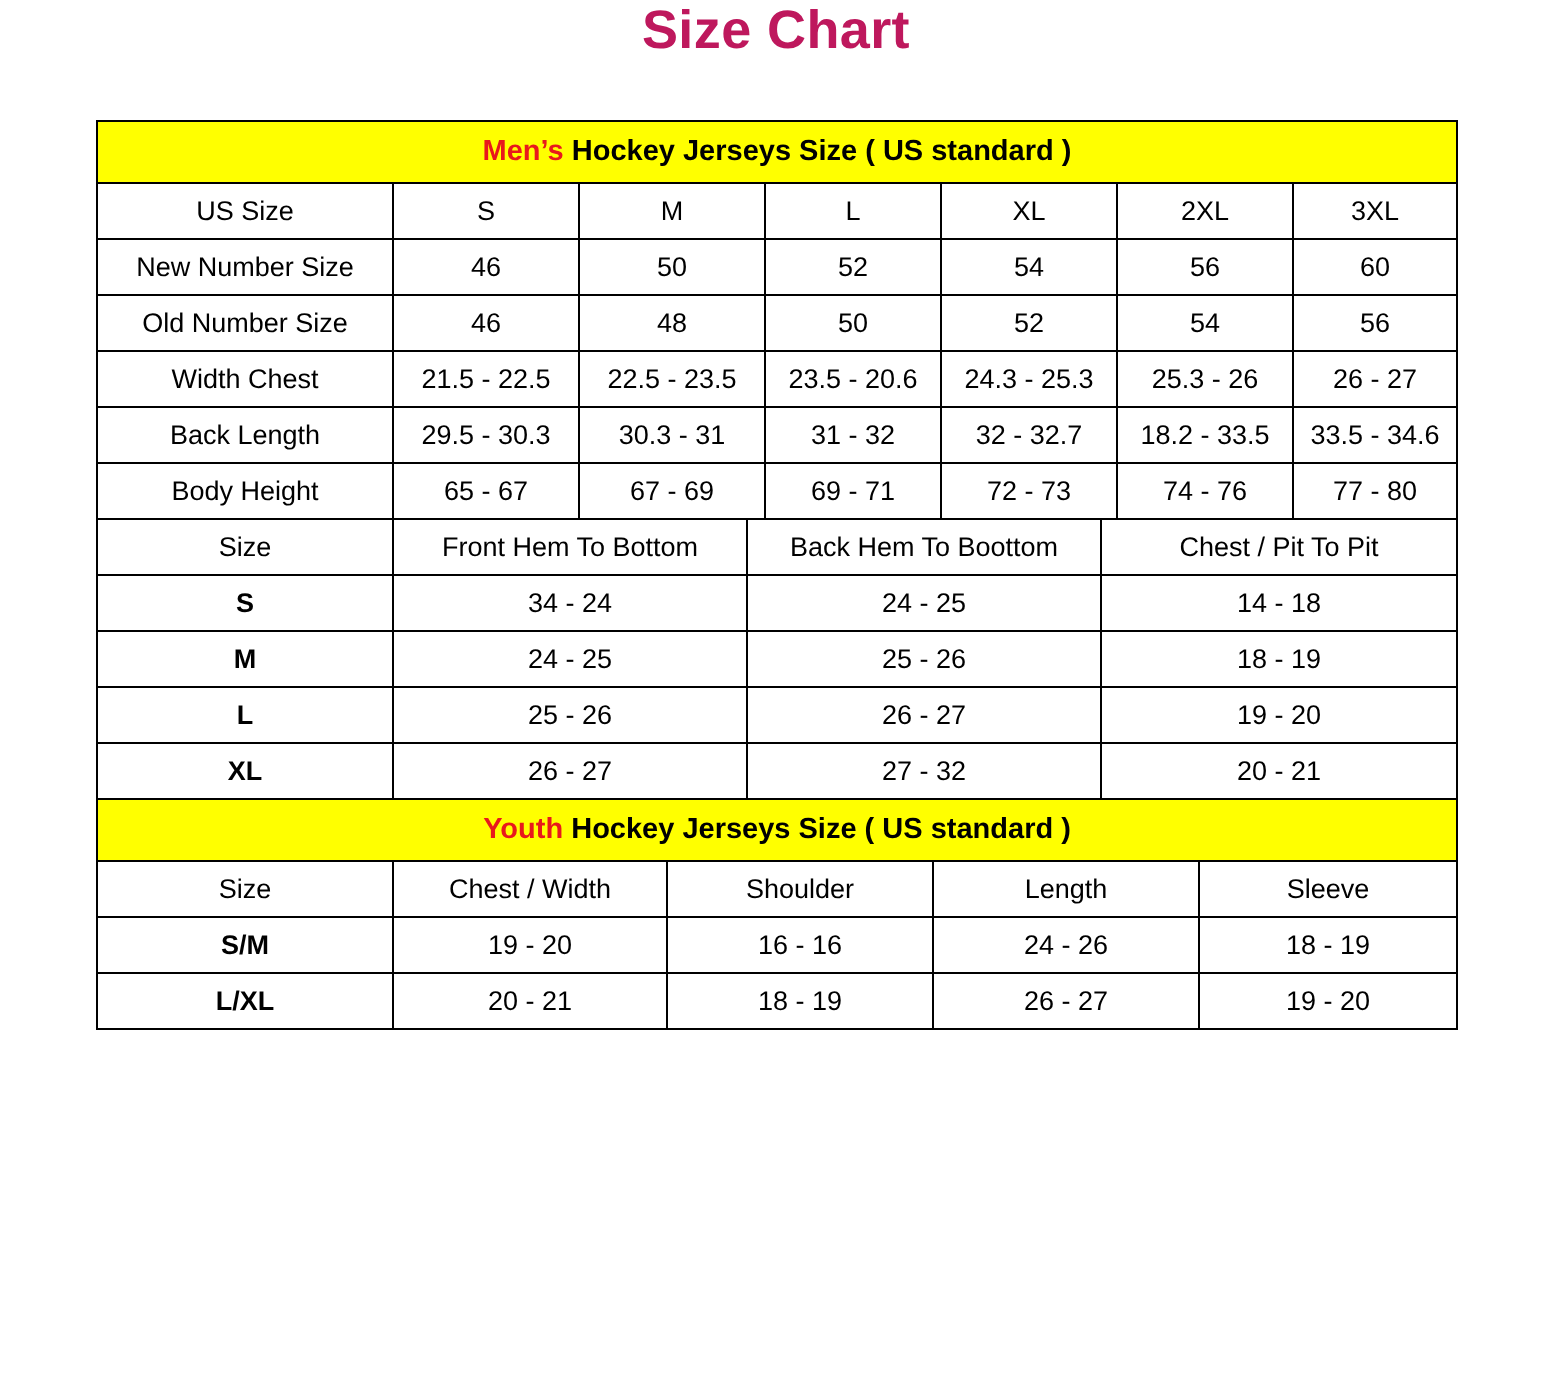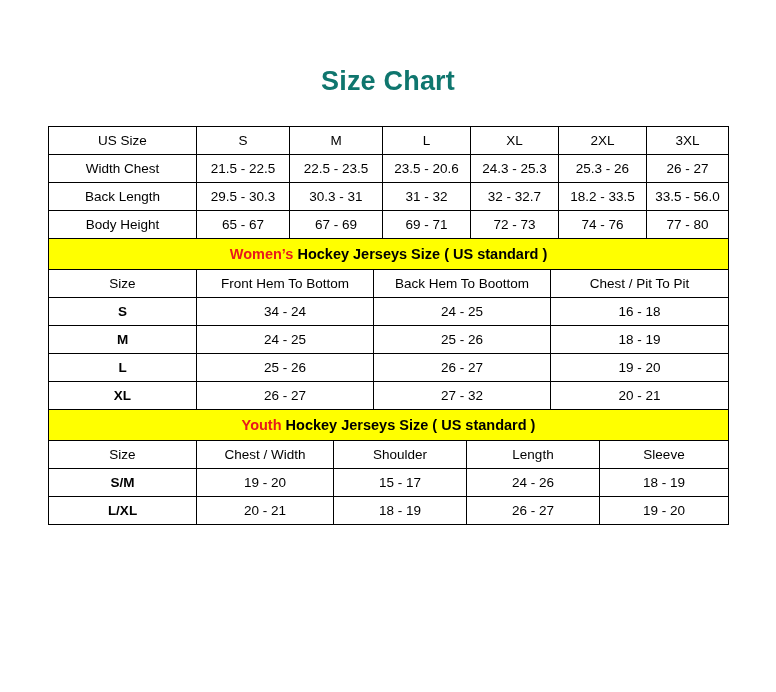--- a/index.html
+++ b/index.html
@@ -15,24 +15,23 @@
     -webkit-font-smoothing: antialiased;
   }
   .page {
     position: relative;
     width: 776px;
     height: 692px;
     box-sizing: border-box;
   }
   .title {
     text-align: center;
-    color: #0f766e;
+    color: #be185d;
     font-size: 27px;
     font-weight: bold;
-    padding-top: 66px;
     letter-spacing: 0.2px;
   }
   .chart-wrap {
     margin: 0 auto;
     width: 680px;
     padding-top: 29px;
   }
   table.size-table {
     border-collapse: collapse;
     width: 680px;
@@ -82,45 +81,66 @@
         <col style="width:148px">
         <col style="width:93px">
         <col style="width:93px">
         <col style="width:88px">
         <col style="width:88px">
         <col style="width:88px">
         <col style="width:82px">
       </colgroup>
       <tbody>
         <tr>
+          <td class="section-head" colspan="7"><span class="accent">Men’s</span><span> Hockey Jerseys Size ( US standard )</span></td>
+        </tr>
+        <tr>
           <td class="col-head">US Size</td>
           <td class="col-head">S</td>
           <td class="col-head">M</td>
           <td class="col-head">L</td>
           <td class="col-head">XL</td>
           <td class="col-head">2XL</td>
           <td class="col-head">3XL</td>
         </tr>
         <tr>
+          <td class="row-label">New Number Size</td>
+          <td>46</td>
+          <td>50</td>
+          <td>52</td>
+          <td>54</td>
+          <td>56</td>
+          <td>60</td>
+        </tr>
+        <tr>
+          <td class="row-label">Old Number Size</td>
+          <td>46</td>
+          <td>48</td>
+          <td>50</td>
+          <td>52</td>
+          <td>54</td>
+          <td>56</td>
+        </tr>
+        <tr>
           <td class="row-label">Width Chest</td>
           <td>21.5 - 22.5</td>
           <td>22.5 - 23.5</td>
           <td>23.5 - 20.6</td>
           <td>24.3 - 25.3</td>
           <td>25.3 - 26</td>
           <td>26 - 27</td>
         </tr>
         <tr>
           <td class="row-label">Back Length</td>
           <td>29.5 - 30.3</td>
           <td>30.3 - 31</td>
           <td>31 - 32</td>
           <td>32 - 32.7</td>
           <td>18.2 - 33.5</td>
-          <td>33.5 - 56.0</td>
+          <td>33.5 - 34.6</td>
         </tr>
         <tr>
           <td class="row-label">Body Height</td>
           <td>65 - 67</td>
           <td>67 - 69</td>
           <td>69 - 71</td>
           <td>72 - 73</td>
           <td>74 - 76</td>
           <td>77 - 80</td>
         </tr>
@@ -129,33 +149,30 @@
 
     <table class="size-table" style="margin-top:-1px;">
       <colgroup>
         <col style="width:148px">
         <col style="width:177px">
         <col style="width:177px">
         <col style="width:178px">
       </colgroup>
       <tbody>
         <tr>
-          <td class="section-head" colspan="4"><span class="accent">Women’s</span><span> Hockey Jerseys Size ( US standard )</span></td>
-        </tr>
-        <tr>
           <td class="col-head">Size</td>
           <td class="col-head">Front Hem To Bottom</td>
           <td class="col-head">Back Hem To Boottom</td>
           <td class="col-head">Chest / Pit To Pit</td>
         </tr>
         <tr>
           <td class="bold-cell">S</td>
           <td>34 - 24</td>
           <td>24 - 25</td>
-          <td>16 - 18</td>
+          <td>14 - 18</td>
         </tr>
         <tr>
           <td class="bold-cell">M</td>
           <td>24 - 25</td>
           <td>25 - 26</td>
           <td>18 - 19</td>
         </tr>
         <tr>
           <td class="bold-cell">L</td>
           <td>25 - 26</td>
@@ -186,21 +203,21 @@
         <tr>
           <td class="col-head">Size</td>
           <td class="col-head">Chest / Width</td>
           <td class="col-head">Shoulder</td>
           <td class="col-head">Length</td>
           <td class="col-head">Sleeve</td>
         </tr>
         <tr>
           <td class="bold-cell">S/M</td>
           <td>19 - 20</td>
-          <td>15 - 17</td>
+          <td>16 - 16</td>
           <td>24 - 26</td>
           <td>18 - 19</td>
         </tr>
         <tr>
           <td class="bold-cell">L/XL</td>
           <td>20 - 21</td>
           <td>18 - 19</td>
           <td>26 - 27</td>
           <td>19 - 20</td>
         </tr>

